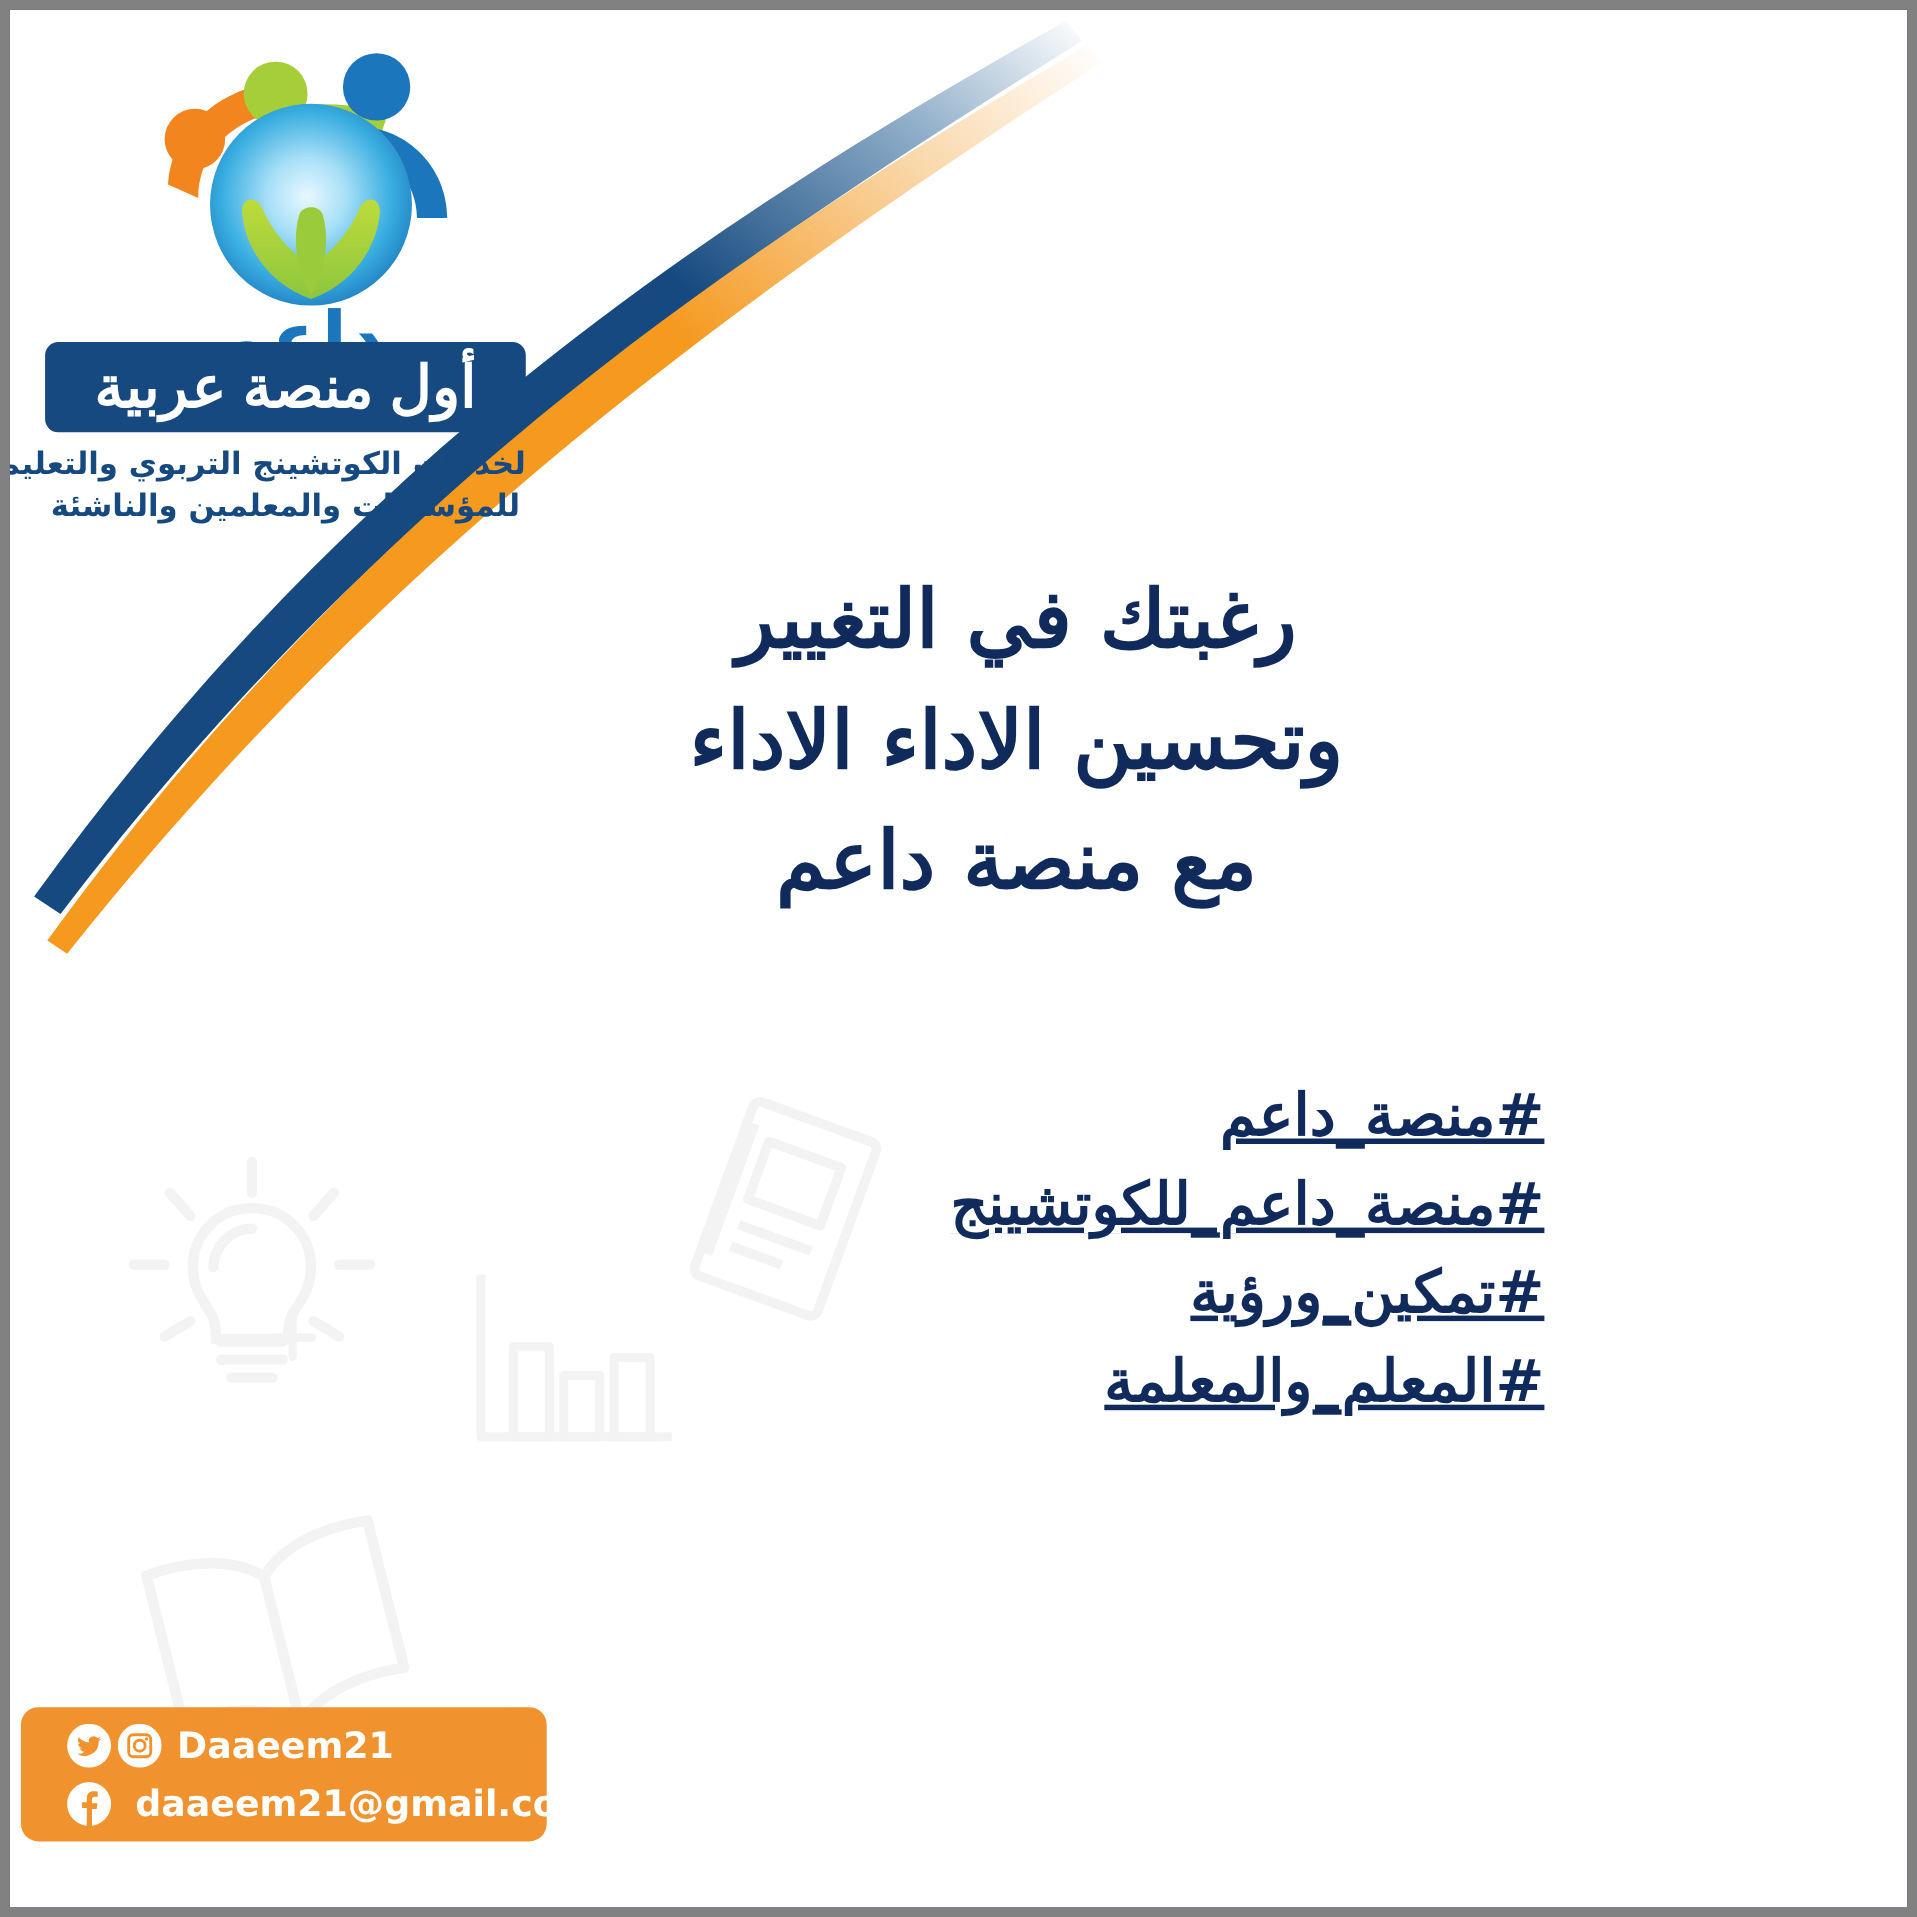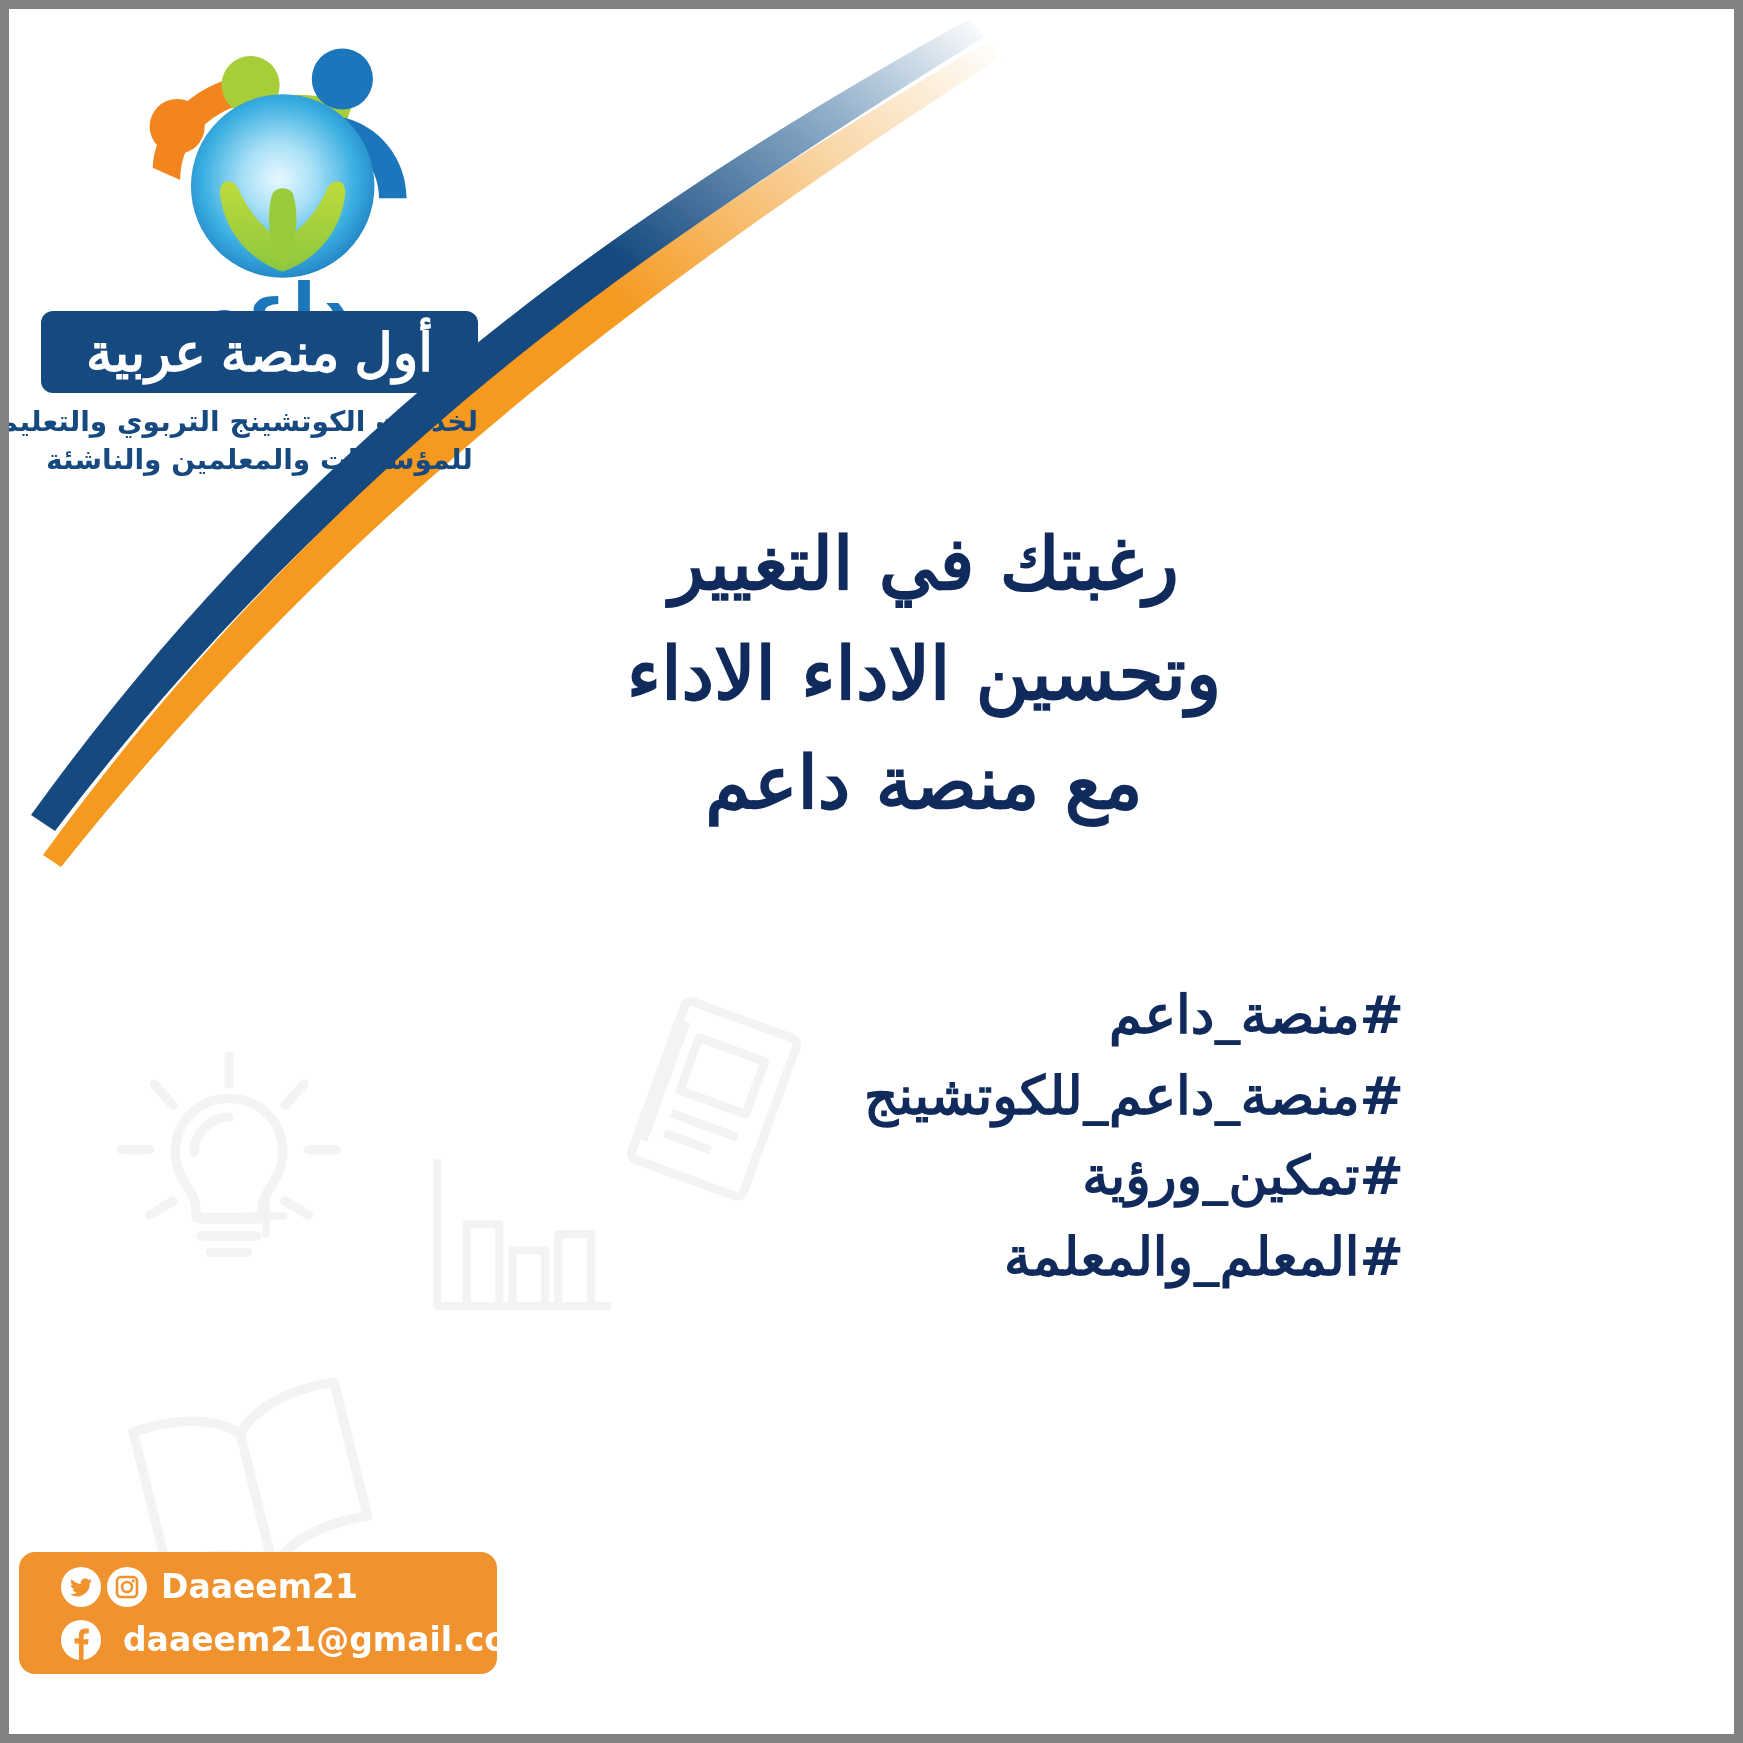--- a/index.html
+++ b/index.html
@@ -132,21 +132,21 @@
     top: 965px;
     width: 1000px;
     direction: rtl;
     text-align: right;
     color: #102A5C;
     font-family: "DejaVu Serif", "Liberation Serif", serif;
     font-weight: 700;
     font-size: 53px;
     line-height: 1.52;
   }
-  .hashtags div { white-space: nowrap; }
+  .hashtags div { white-space: nowrap; text-decoration: underline; }
 
   
   .contact-bar {
     position: absolute;
     left: 10px;
     top: 1543px;
     width: 478px;
     height: 122px;
     background: #F0922E;
     border-radius: 16px;

